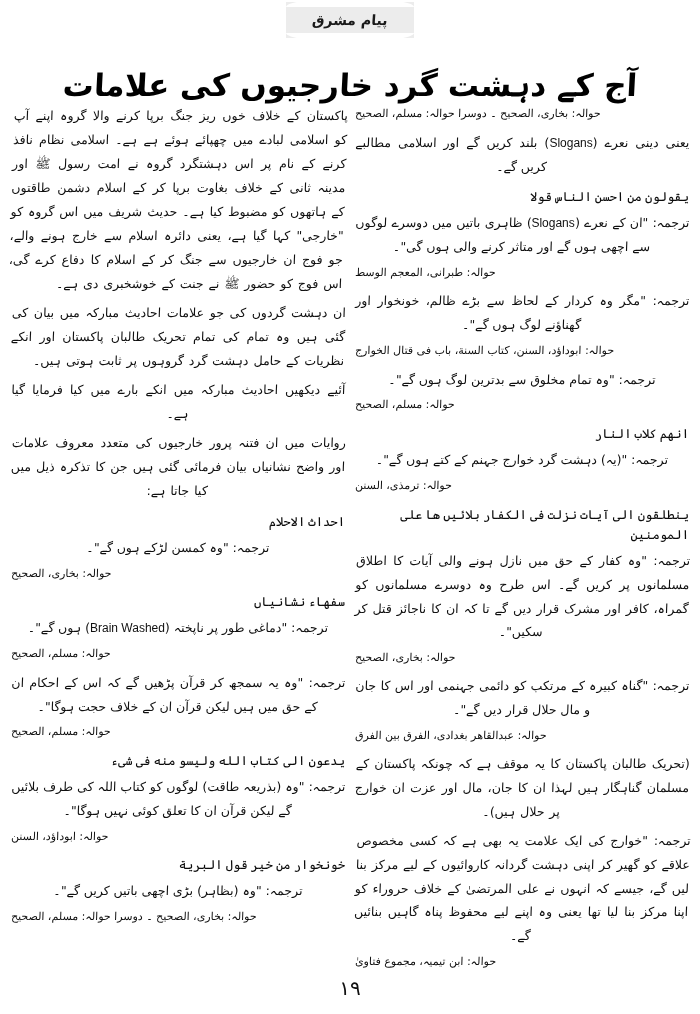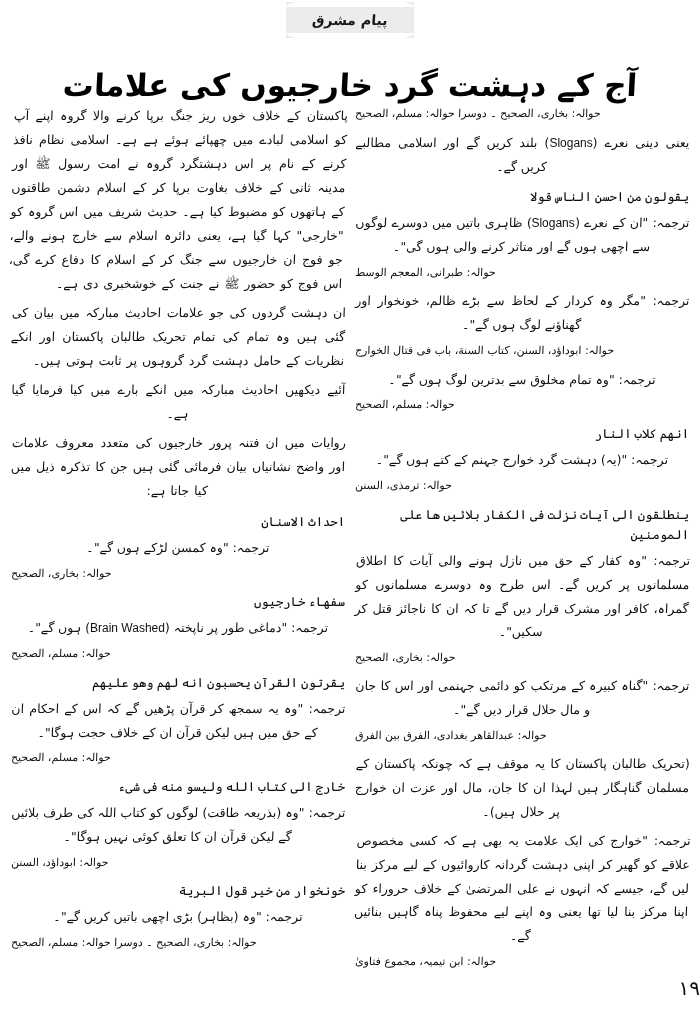--- a/index.html
+++ b/index.html
@@ -138,20 +138,21 @@
     transform: skewX(2deg);
     display: inline-block;
   }
 
   
   .page-number {
     position: absolute;
     bottom: 14px;
     left: 0;
     right: 0;
+    text-align: center;
     font-size: 20px;
     letter-spacing: 3px;
     color: #111;
     font-family: "DejaVu Sans", sans-serif;
   }
 </style>
 </head>
 <body>
 
 <div class="masthead">
@@ -202,35 +203,34 @@
 
   </div>
 
   <div class="col col-right">
 
     <div class="blk para">پاکستان کے خلاف خوں ریز جنگ برپا کرنے والا گروہ اپنے آپ کو اسلامی لبادے میں چھپائے ہوئے ہے ہے۔ اسلامی نظام نافذ کرنے کے نام پر اس دہشتگرد گروہ نے امت رسول ﷺ اور مدینہ ثانی کے خلاف بغاوت برپا کر کے اسلام دشمن طاقتوں کے ہاتھوں کو مضبوط کیا ہے۔ حدیث شریف میں اس گروہ کو "خارجی" کہا گیا ہے، یعنی دائرہ اسلام سے خارج ہونے والے، جو فوج ان خارجیوں سے جنگ کر کے اسلام کا دفاع کرے گی، اس فوج کو حضور ﷺ نے جنت کے خوشخبری دی ہے۔</div>
     <div class="blk para">ان دہشت گردوں کی جو علامات احادیث مبارکہ میں بیان کی گئی ہیں وہ تمام کی تمام تحریک طالبان پاکستان اور انکے نظریات کے حامل دہشت گرد گروہوں پر ثابت ہوتی ہیں۔</div>
     <div class="blk para center-last">آئیے دیکھیں احادیث مبارکہ میں انکے بارے میں کیا فرمایا گیا ہے۔</div>
     <div class="blk para center-last">روایات میں ان فتنہ پرور خارجیوں کی متعدد معروف علامات اور واضح نشانیاں بیان فرمائی گئی ہیں جن کا تذکرہ ذیل میں کیا جاتا ہے:</div>
 
-    <div class="blk arabic">احداث الاسنان</div>
+    <div class="blk arabic">احداث الاحلام</div>
     <div class="blk trans">ترجمہ: "وہ کمسن لڑکے ہوں گے"۔</div>
     <div class="blk cite">حوالہ: بخاری، الصحیح</div>
 
-    <div class="blk arabic">سفهاء خارجیوں</div>
+    <div class="blk arabic">سفهاء نشانیاں</div>
     <div class="blk trans">
       <span>ترجمہ: "دماغی طور پر ناپختہ (</span><span class="latin">Brain Washed</span><span>) ہوں گے"۔</span>
     </div>
     <div class="blk cite">حوالہ: مسلم، الصحیح</div>
 
-    <div class="blk arabic">یقرتون القرآن یحسبون انه لهم وهو علیهم</div>
     <div class="blk trans">ترجمہ: "وہ یہ سمجھ کر قرآن پڑھیں گے کہ اس کے احکام ان کے حق میں ہیں لیکن قرآن ان کے خلاف حجت ہوگا"۔</div>
     <div class="blk cite">حوالہ: مسلم، الصحیح</div>
 
-    <div class="blk arabic">خارج الی کتاب الله ولیسو منه فی شیء</div>
+    <div class="blk arabic">یدعون الی کتاب الله ولیسو منه فی شیء</div>
     <div class="blk trans">ترجمہ: "وہ (بذریعہ طاقت) لوگوں کو کتاب اللہ کی طرف بلائیں گے لیکن قرآن ان کا تعلق کوئی نہیں ہوگا"۔</div>
     <div class="blk cite">حوالہ: ابوداؤد، السنن</div>
 
     <div class="blk arabic">خونخوار من خیر قول البریة</div>
     <div class="blk trans">ترجمہ: "وہ (بظاہر) بڑی اچھی باتیں کریں گے"۔</div>
     <div class="blk cite">حوالہ: بخاری، الصحیح ۔ دوسرا حوالہ: مسلم، الصحیح</div>
 
   </div>
 
 </div>

